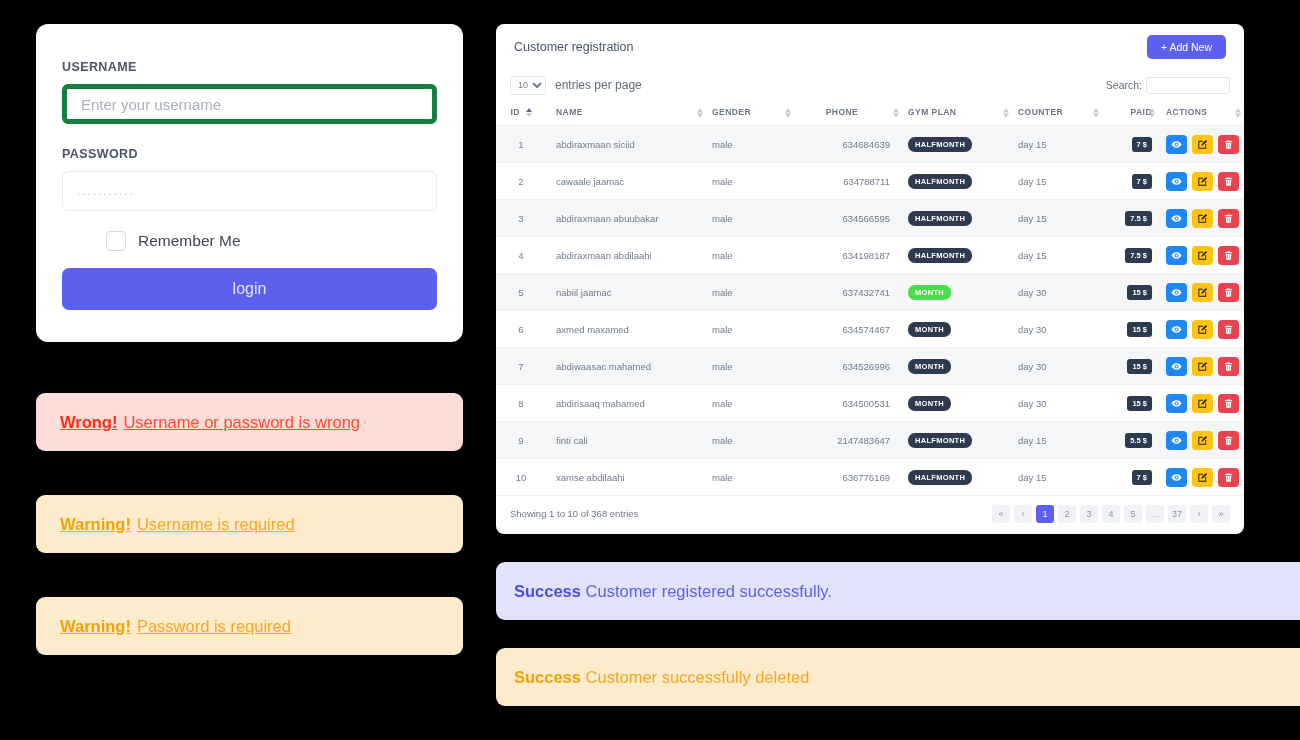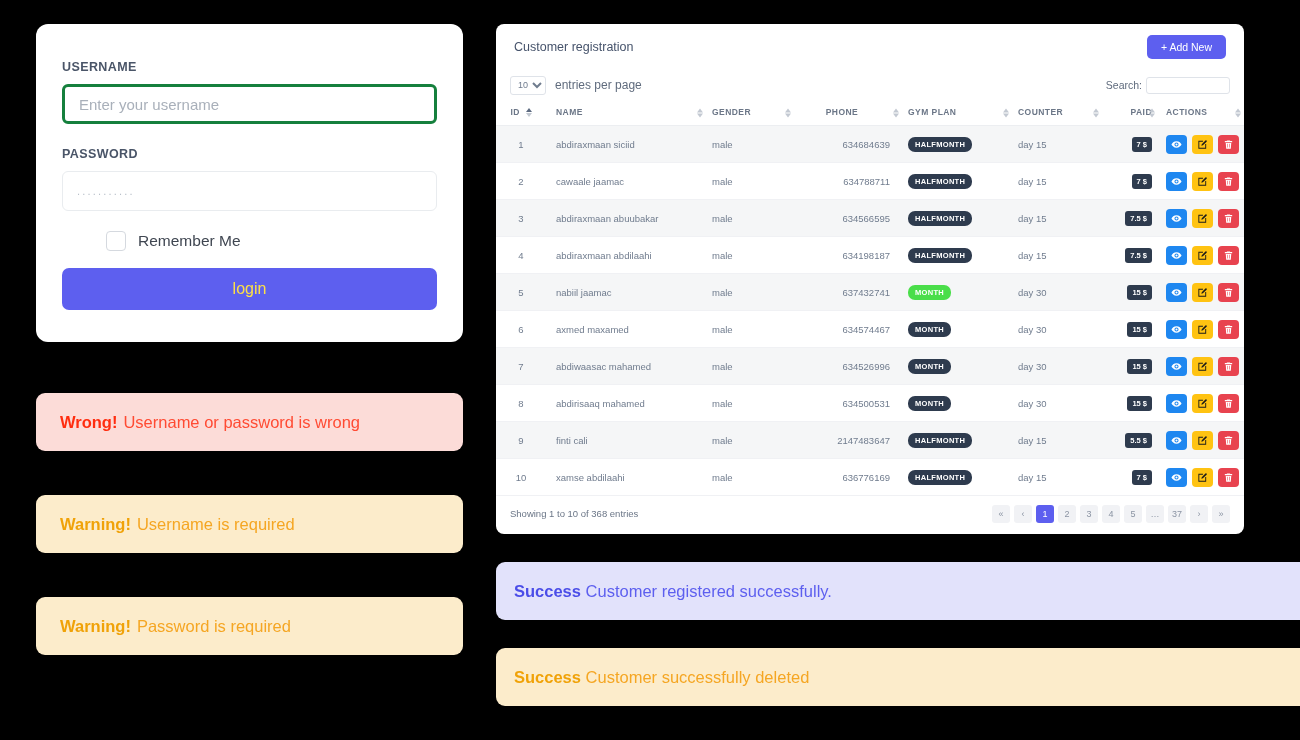--- a/index.html
+++ b/index.html
@@ -19,21 +19,21 @@
     border-radius: 12px;
     box-shadow: 0 4px 18px rgba(0,0,0,0.22);
     padding: 36px 26px 0 26px;
   }
   .field-label {
     font-size: 12.5px; font-weight: bold; letter-spacing: .4px;
     color: #4a5568; margin-bottom: 10px;
   }
   .text-input {
     width: 100%; height: 40px;
-    border: 3px solid #15803d; border-radius: 6px;
+    border: 5px solid #15803d; border-radius: 6px;
     padding: 0 14px; font-size: 15px; color: #9aa2ad;
     font-family: "Liberation Sans", sans-serif;
     background: #fff; outline: none;
   }
   .text-input::placeholder { color: #a9b0ba; }
   .gap-24 { height: 23px; }
   .pwd-dots {
     width: 100%; height: 40px;
     border: 1px solid #e9ecef; border-radius: 6px;
     display: flex; align-items: center; padding: 0 14px;
@@ -44,30 +44,30 @@
     margin-top: 20px; margin-bottom: 17px; padding-left: 44px;
   }
   .checkbox {
     width: 20px; height: 20px; border: 1px solid #d5d9df;
     border-radius: 4px; background: #fff; flex: none;
   }
   .remember-label { font-size: 15.5px; color: #3f4651; }
   .login-btn {
     display: block; width: 100%; height: 42px;
     background: #5d5fef; border: none; border-radius: 7px;
-    color: #fde047; font-size: 16px;
+    color: #e5e5e5; font-size: 16px;
     font-family: "Liberation Sans", sans-serif;
     cursor: pointer;
   }
 
   .alert {
     position: absolute; left: 36px;
     width: 427px; border-radius: 9px;
     display: flex; align-items: center;
-    padding: 0 24px; font-size: 16.5px;
+    padding: 0 24px; font-size: 16.5px; text-decoration: underline;
   }
   .alert b { font-weight: bold; margin-right: 6px; }
   .alert-wrong   { top: 393px; height: 58px; background: #fcdcd8; color: #ff4b33; }
   .alert-warn1   { top: 495px; height: 58px; background: #fceccb; color: #f5a623; }
   .alert-warn2   { top: 597px; height: 58px; background: #fceccb; color: #f5a623; }
   .alert-wrong b { color: #ff2d0f; }
   .alert-warn1 b, .alert-warn2 b { color: #f0a208; }
 
   
   .panel {

